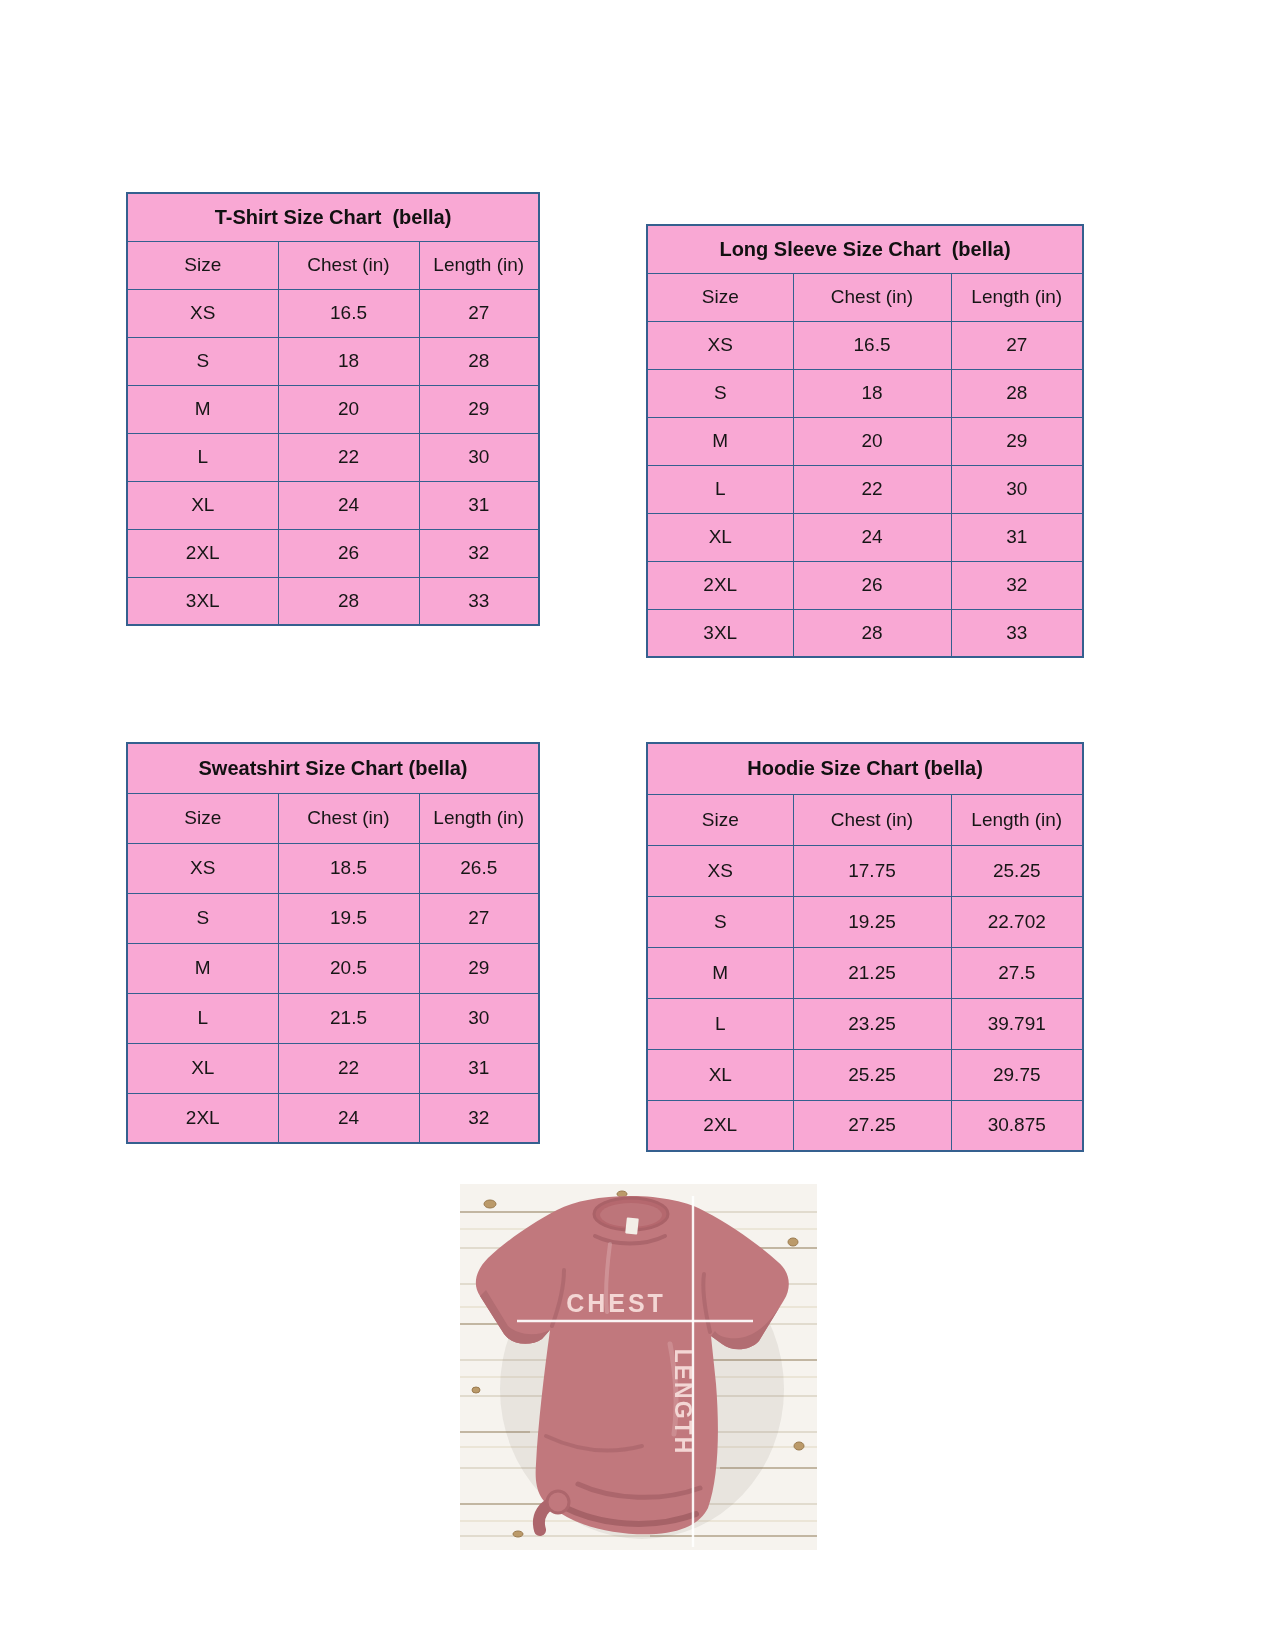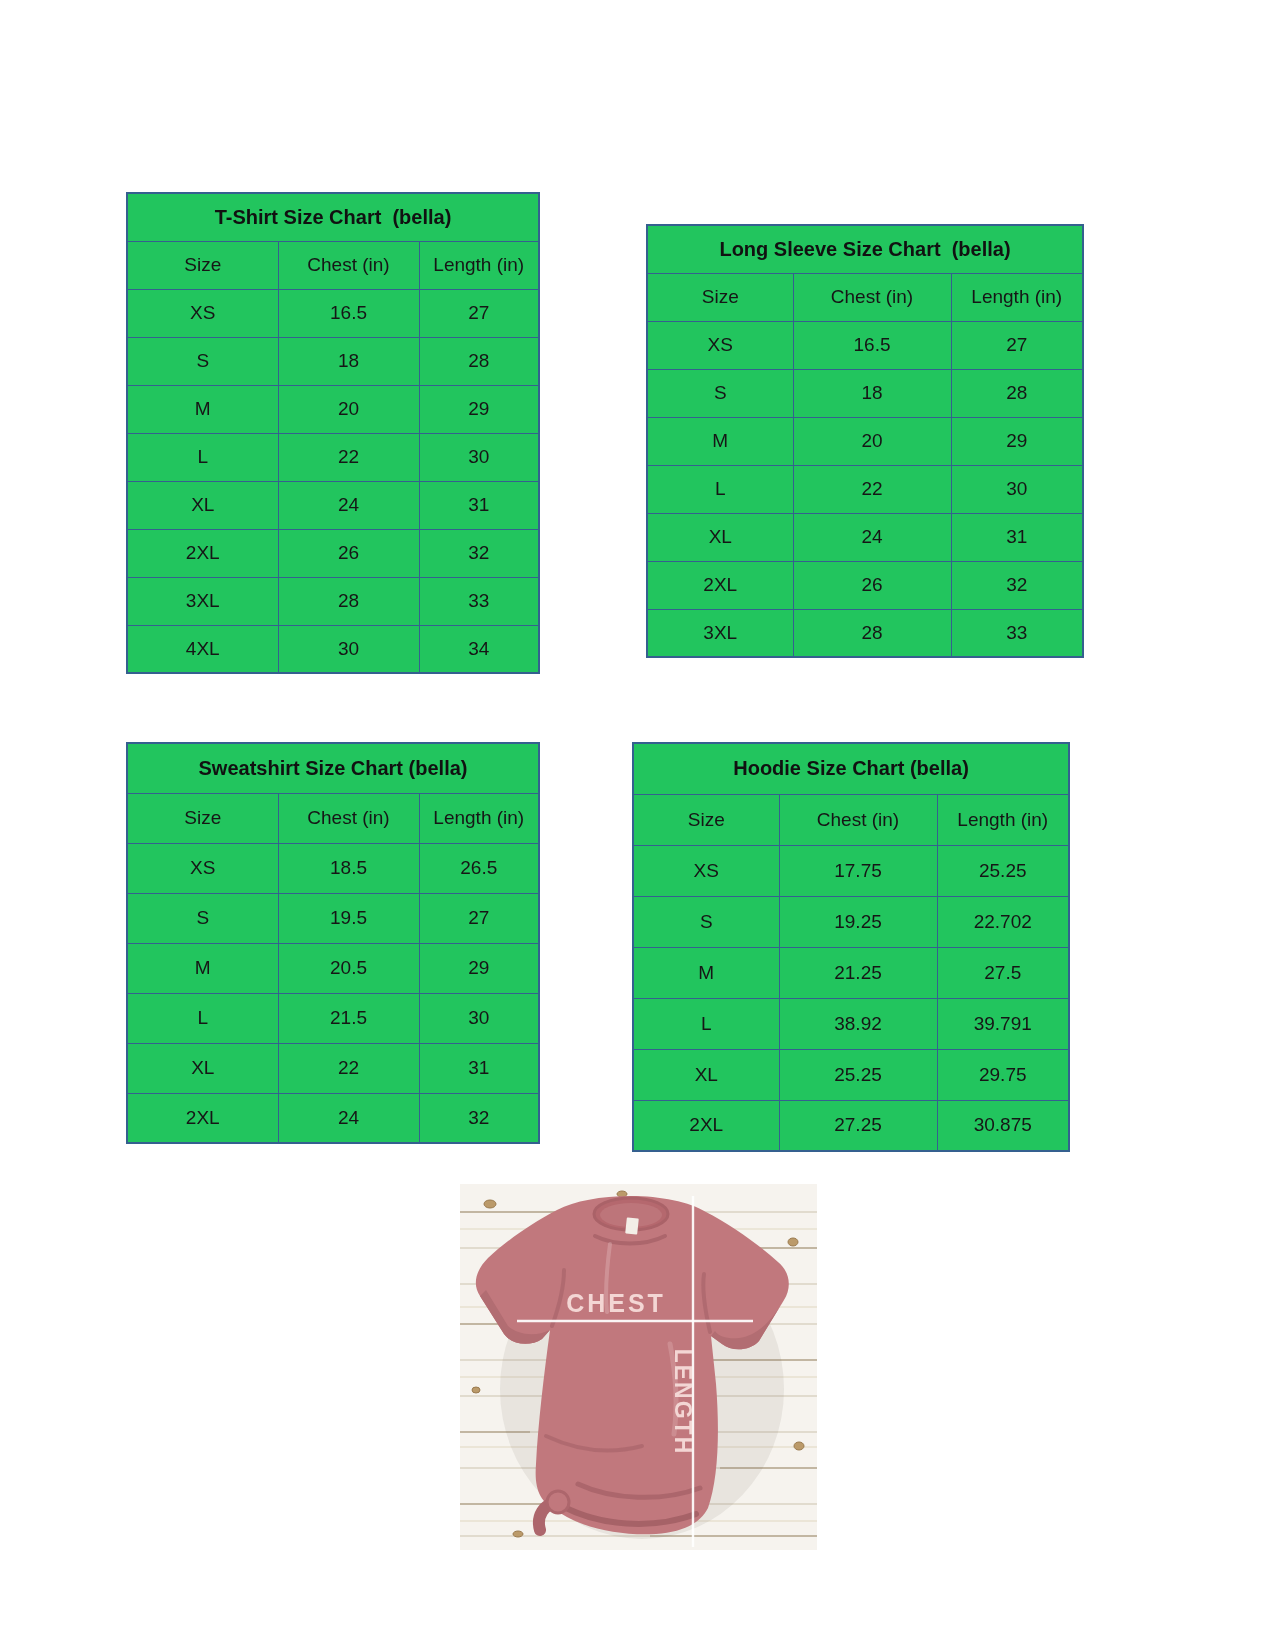--- a/index.html
+++ b/index.html
@@ -2,36 +2,36 @@
 <html><head>
 <meta charset="utf-8">
 <style>
   html,body{margin:0;padding:0;}
   body{
     width:1275px;height:1650px;position:relative;background:#ffffff;
     font-family:"Liberation Sans",sans-serif;color:#1b1b1b;overflow:hidden;
   }
   .size-table{
     position:absolute;border-collapse:collapse;table-layout:fixed;
-    border:2px solid #35608f;background:#22c55e;
+    border:2px solid #35608f;background:#f9a8d4;
   }
   .size-table th,.size-table td{
     border:1.5px solid #35608f;text-align:center;vertical-align:middle;
     font-size:19px;font-weight:400;color:#161616;padding:0;
   }
   .size-table .title{
     font-weight:700;font-size:20px;color:#111;white-space:pre-wrap;
   }
   #t1 tr,#t2 tr{height:48px;}
   #t3 tr{height:50px;}
   #t4 tr{height:51px;}
   #t1{left:126px;top:192px;width:412px;}
   #t2{left:646px;top:192px;width:436px;margin-top:32px;}
   #t3{left:126px;top:742px;width:412px;}
-  #t4{left:632px;top:742px;width:436px;}
+  #t4{left:646px;top:742px;width:436px;}
   .photo{
     position:absolute;left:435px;top:1184px;width:407px;height:366px;
   }
   .photo svg{display:block;width:100%;height:100%;}
 </style>
 </head>
 <body>
 
 <table class="size-table" id="t1">
   <colgroup>
@@ -78,25 +78,20 @@
       <tr>
         <td>2XL</td>
         <td>26</td>
         <td>32</td>
       </tr>
       <tr>
         <td>3XL</td>
         <td>28</td>
         <td>33</td>
       </tr>
-      <tr>
-        <td>4XL</td>
-        <td>30</td>
-        <td>34</td>
-      </tr>
     </tbody>
 </table>
 
 <table class="size-table" id="t2">
   <colgroup>
       <col style="width:146px">
       <col style="width:158px">
       <col style="width:132px">
     </colgroup>
   <thead>
@@ -225,21 +220,21 @@
         <td>19.25</td>
         <td>22.702</td>
       </tr>
       <tr>
         <td>M</td>
         <td>21.25</td>
         <td>27.5</td>
       </tr>
       <tr>
         <td>L</td>
-        <td>38.92</td>
+        <td>23.25</td>
         <td>39.791</td>
       </tr>
       <tr>
         <td>XL</td>
         <td>25.25</td>
         <td>29.75</td>
       </tr>
       <tr>
         <td>2XL</td>
         <td>27.25</td>

